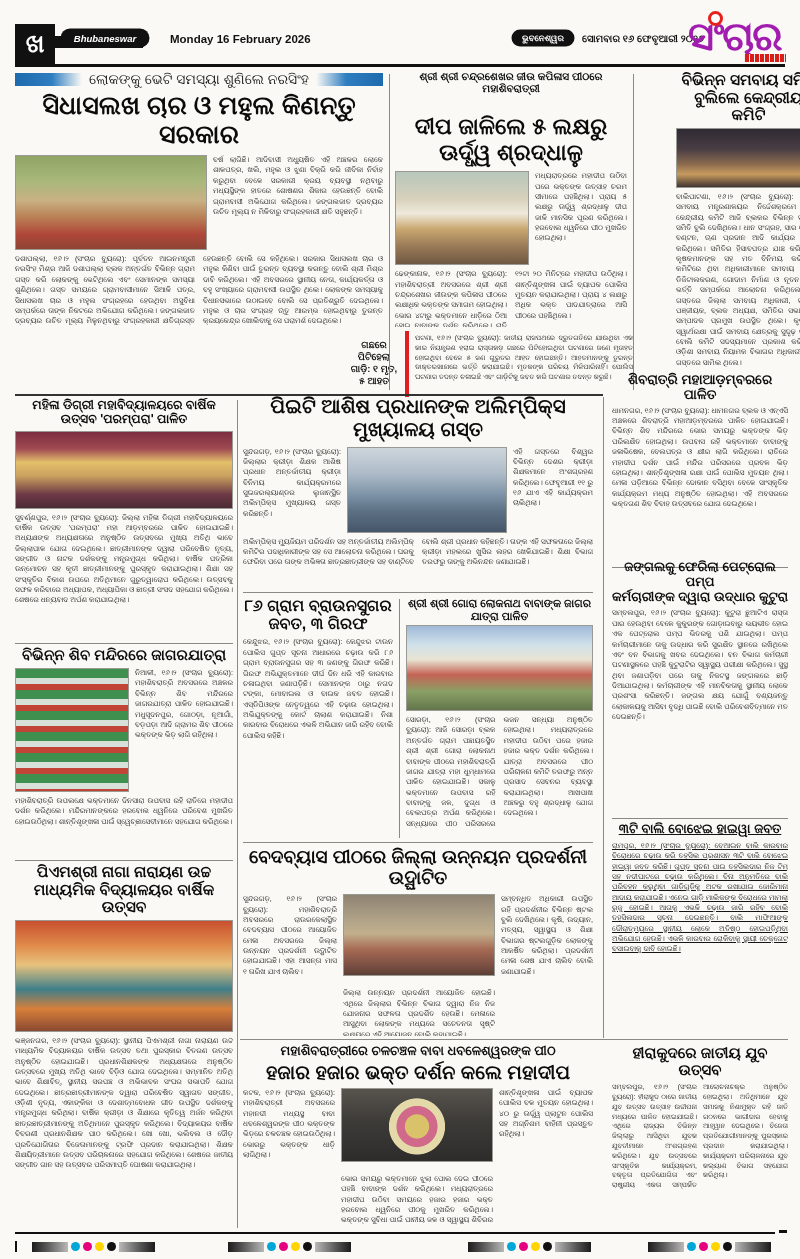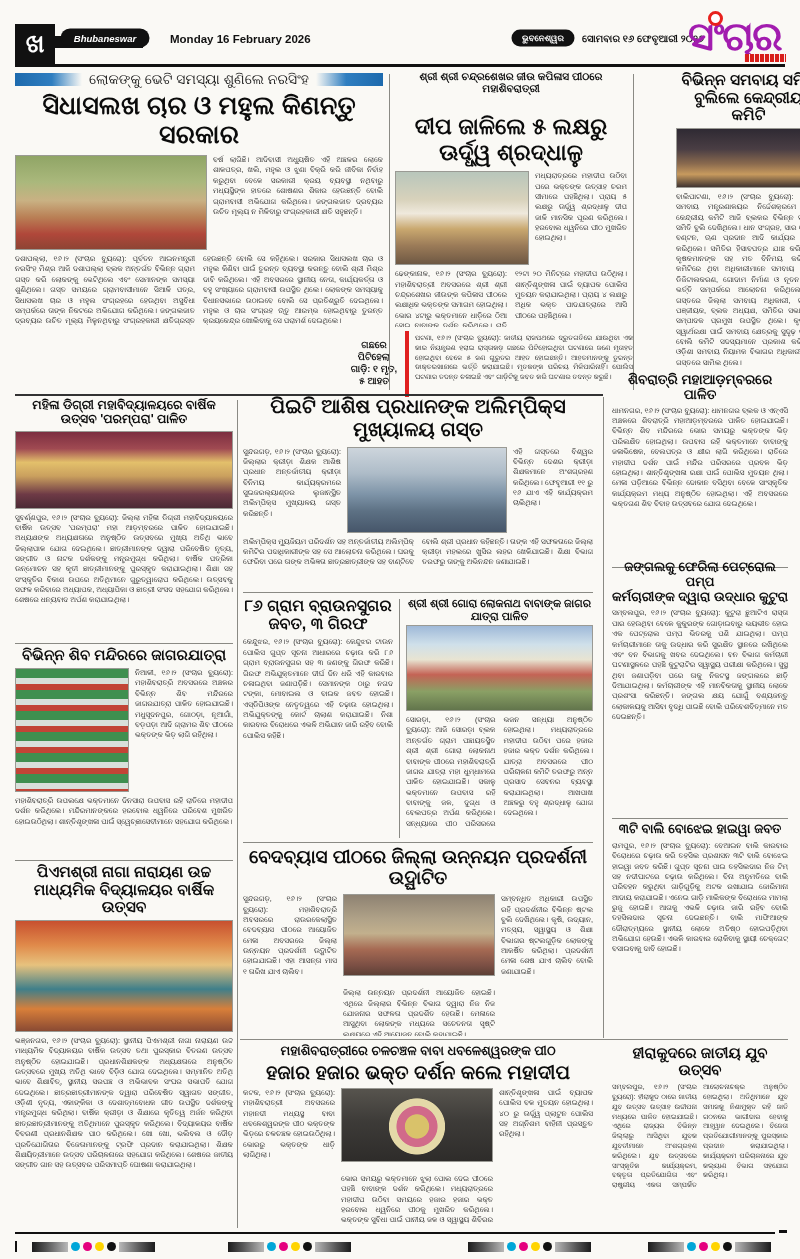--- a/index.html
+++ b/index.html
@@ -137,21 +137,21 @@
 
   <section class="abs art" style="left:612px;top:560px;width:176px;height:244px;">
     <h2 class="hl" style="font-size:13px;">
       <span>ଜଙ୍ଗଲକୁ ଫେରିଲା ପେଟ୍ରୋଲ ପମ୍ପ</span><br>
       <span>କର୍ମଚାରୀଙ୍କ ଦ୍ୱାରା ଉଦ୍ଧାର କୁଟୁରା</span>
     </h2>
     <p class="body" style="margin-top:4px;height:206px;">ସମ୍ବଲପୁର, ୧୬।୨ (ସଂଚାର ବ୍ୟୁରୋ): କୁଟୁରା ଛୁଆଟିଏ ରାସ୍ତା ପାର ହେଉଥିବା ବେଳେ କୁକୁରଙ୍କ ଗୋଡ଼ାଇବାରୁ ଭୟଭୀତ ହୋଇ ଏକ ପେଟ୍ରୋଲ ପମ୍ପ ଭିତରକୁ ପଶି ଯାଇଥିଲା। ପମ୍ପ କର୍ମଚାରୀମାନେ ତାକୁ ଉଦ୍ଧାର କରି ସୁରକ୍ଷିତ ସ୍ଥାନରେ ରଖିଥିଲେ ଏବଂ ବନ ବିଭାଗକୁ ଖବର ଦେଇଥିଲେ। ବନ ବିଭାଗ କର୍ମଚାରୀ ଘଟଣାସ୍ଥଳରେ ପହଞ୍ଚି କୁଟୁରାଟିର ସ୍ୱାସ୍ଥ୍ୟ ପରୀକ୍ଷା କରିଥିଲେ। ସୁସ୍ଥ ଥିବା ଜଣାପଡ଼ିବା ପରେ ତାକୁ ନିକଟସ୍ଥ ଜଙ୍ଗଲରେ ଛାଡ଼ି ଦିଆଯାଇଥିଲା। କର୍ମଚାରୀଙ୍କ ଏହି ମାନବିକତାକୁ ସ୍ଥାନୀୟ ଲୋକେ ପ୍ରଶଂସା କରିଛନ୍ତି। ଜଙ୍ଗଲ କ୍ଷୟ ଯୋଗୁଁ ବଣ୍ୟଜନ୍ତୁ ଲୋକାଳୟକୁ ଆସିବା ବୃଦ୍ଧି ପାଇଛି ବୋଲି ପରିବେଶବିତ୍‌ମାନେ ମତ ଦେଇଛନ୍ତି।</p>
   </section>
   <div class="hline" style="left:612px;top:818px;width:176px;"></div>
 
-  <section class="abs art" style="left:612px;top:822px;width:176px;height:214px;">
+  <section class="abs art" style="left:612px;top:822px;width:176px;height:214px;text-decoration:underline;">
     <h2 class="hl" style="font-size:13px;">୩ଟି ବାଲି ବୋଝେଇ ହାଇୱା ଜବତ</h2>
     <p class="body" style="margin-top:4px;height:190px;">ରାମପୁର, ୧୬।୨ (ସଂଚାର ବ୍ୟୁରୋ): ବେଆଇନ ବାଲି କାରବାର ବିରୋଧରେ ଚଢ଼ାଉ କରି ତହସିଲ ପ୍ରଶାସନ ୩ଟି ବାଲି ବୋଝେଇ ହାଇୱା ଜବତ କରିଛି। ଗୁପ୍ତ ସୂଚନା ପାଇ ତହସିଲଦାର ନିଜ ଟିମ୍ ସହ ନଦୀଘାଟରେ ଚଢ଼ାଉ କରିଥିଲେ। ବିନା ଅନୁମତିରେ ବାଲି ପରିବହନ କରୁଥିବା ଗାଡ଼ିଗୁଡ଼ିକୁ ଅଟକ ରଖାଯାଇ ଜୋରିମାନା ଆଦାୟ କରାଯାଇଛି। ଏନେଇ ଗାଡ଼ି ମାଲିକଙ୍କ ବିରୋଧରେ ମାମଲା ରୁଜୁ ହୋଇଛି। ଆଗକୁ ଏଭଳି ଚଢ଼ାଉ ଜାରି ରହିବ ବୋଲି ତହସିଲଦାର ସୂଚନା ଦେଇଛନ୍ତି। ବାଲି ମାଫିଆଙ୍କ ଦୌରାତ୍ମ୍ୟରେ ସ୍ଥାନୀୟ ଲୋକେ ଅତିଷ୍ଠ ହୋଇପଡ଼ିଥିବା ଅଭିଯୋଗ ହେଉଛି। ଏଭଳି କାରବାର ରୋକିବାକୁ ସ୍ଥାୟୀ ଚେକ୍‌ଗେଟ୍ ବସାଇବାକୁ ଦାବି ହୋଇଛି।</p>
   </section>
 
   <section class="abs art" style="left:15px;top:398px;width:218px;height:243px;">
     <h2 class="hl" style="font-size:12.5px;">ମହିଳା ଡିଗ୍ରୀ ମହାବିଦ୍ୟାଳୟରେ ବାର୍ଷିକ ଉତ୍ସବ 'ପରମ୍ପରା' ପାଳିତ</h2>
     <div class="photo ph-d" style="width:216px;height:76px;margin-top:4px;"></div>
     <p class="body" style="margin-top:4px;height:140px;">ସୁବର୍ଣ୍ଣପୁର, ୧୬।୨ (ସଂଚାର ବ୍ୟୁରୋ): ଜିଲ୍ଲା ମହିଳା ଡିଗ୍ରୀ ମହାବିଦ୍ୟାଳୟରେ ବାର୍ଷିକ ଉତ୍ସବ 'ପରମ୍ପରା' ମହା ଆଡ଼ମ୍ବରରେ ପାଳିତ ହୋଇଯାଇଛି। ଅଧ୍ୟକ୍ଷଙ୍କ ଅଧ୍ୟକ୍ଷତାରେ ଅନୁଷ୍ଠିତ ଉତ୍ସବରେ ମୁଖ୍ୟ ଅତିଥି ଭାବେ ଜିଲ୍ଲାପାଳ ଯୋଗ ଦେଇଥିଲେ। ଛାତ୍ରୀମାନଙ୍କ ଦ୍ୱାରା ପରିବେଷିତ ନୃତ୍ୟ, ସଙ୍ଗୀତ ଓ ନାଟକ ଦର୍ଶକଙ୍କୁ ମନ୍ତ୍ରମୁଗ୍ଧ କରିଥିଲା। ବାର୍ଷିକ ପତ୍ରିକା ଉନ୍ମୋଚନ ସହ କୃତୀ ଛାତ୍ରୀମାନଙ୍କୁ ପୁରସ୍କୃତ କରାଯାଇଥିଲା। ଶିକ୍ଷା ସହ ସଂସ୍କୃତିର ବିକାଶ ଉପରେ ଅତିଥିମାନେ ଗୁରୁତ୍ୱାରୋପ କରିଥିଲେ। ଉତ୍ସବକୁ ସଫଳ କରିବାରେ ଅଧ୍ୟାପକ, ଅଧ୍ୟାପିକା ଓ ଛାତ୍ରୀ ସଂସଦ ସହଯୋଗ କରିଥିଲେ। ଶେଷରେ ଧନ୍ୟବାଦ ଅର୍ପଣ କରାଯାଇଥିଲା।</p>
   </section>
   <div class="hline" style="left:15px;top:643px;width:218px;"></div>

